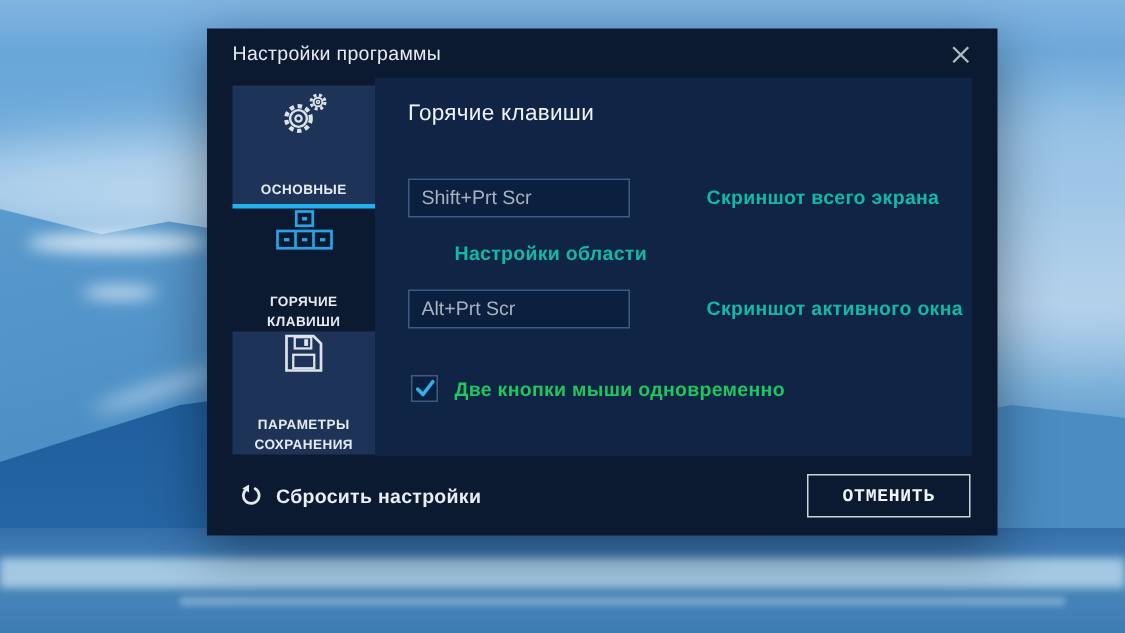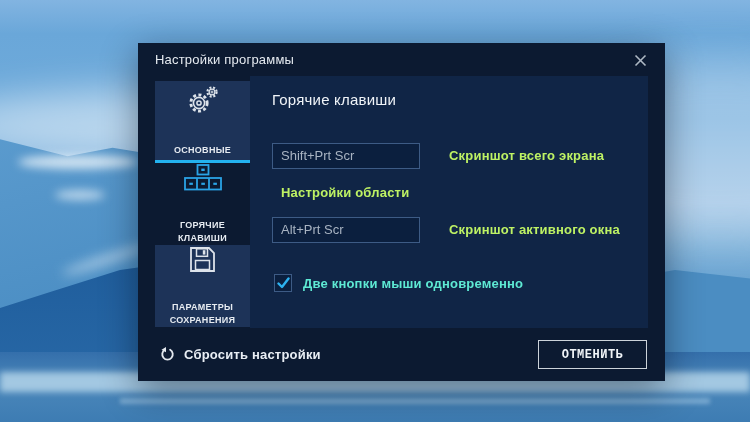--- a/index.html
+++ b/index.html
@@ -24,21 +24,21 @@
   .mtn-dark { position:absolute; inset:0; background:linear-gradient(180deg,#2b67a4 0%,#1f5d9c 60%,#2a6ba9 100%);
     clip-path:polygon(0 73%, 7% 69%, 16% 64%, 26% 61.5%, 36% 64%, 46% 69%, 55% 75%, 66% 82%, 80% 87%, 100% 90%, 100% 100%, 0 100%); }
   .water { position:absolute; left:0; right:0; top:352px; height:70px;
     background:linear-gradient(180deg,#346fab,#4b87ba 45%,#3d7cb3 100%); }
   .water-light { position:absolute; left:0; right:0; top:372px; height:20px;
     background:rgba(185,216,236,.8); filter:blur(3px); }
   .water-light2 { position:absolute; left:120px; right:40px; top:398px; height:6px;
     background:rgba(170,206,231,.5); filter:blur(2px); }
 
   
-  .dialog { position:absolute; left:138px; top:43px; width:527px; height:338px;
+  .dialog { position:absolute; left:138px; top:19px; width:527px; height:338px;
     background:#0c1a31; box-shadow:0 10px 34px rgba(0,10,25,.45); }
 
   .title-bar { position:absolute; left:0; top:0; right:0; height:33px; }
   .title-text { position:absolute; left:17px; top:9px; font-size:13px; color:#e6ebf1; letter-spacing:.2px; }
   .close-btn { position:absolute; right:16px; top:8px; width:18px; height:18px; cursor:pointer;
     display:flex; align-items:center; justify-content:center; }
 
   
   .tabs { position:absolute; left:17px; top:38px; width:95px; }
   .tab { width:95px; display:flex; flex-direction:column; align-items:center; justify-content:center; cursor:pointer;gap:21px; }
@@ -52,25 +52,25 @@
     text-align:center; line-height:1.4; letter-spacing:.3px; }
   .tab-icon { display:flex; align-items:center; justify-content:center; }
 
   
   .panel { position:absolute; left:112px; top:33px; width:398px; height:252px; background:#102546; }
   .panel-heading { position:absolute; left:22px; top:15px; font-size:15px; color:#f0f4f8; letter-spacing:.2px; }
   .rows { position:absolute; left:22px; top:66px; }
   .hk-row { display:flex; align-items:center; margin-bottom:10px; height:27px;gap:20px; }
   .hk-input { width:148px; height:26px; background:#0b1f3e; border:1px solid #3d5b85;
     color:#a8b3c2; font-size:13px; padding:0 8px; font-family:"Liberation Sans","DejaVu Sans",sans-serif; outline:none; }
-  .hk-label { margin-left:9px; font-size:13px; font-weight:bold; color:#bef264; letter-spacing:.2px; }
+  .hk-label { margin-left:31px; font-size:13px; font-weight:bold; color:#14b8a6; letter-spacing:.2px; }
   .check-row { position:absolute; left:24px; top:198px; display:flex; align-items:center; cursor:pointer; }
   .checkbox { width:18px; height:18px; background:#0b1f3e; border:1px solid #3d5b85;
     display:flex; align-items:center; justify-content:center; }
-  .check-label { margin-left:11px; font-size:13px; font-weight:bold; color:#5eead4; letter-spacing:.2px; }
+  .check-label { margin-left:11px; font-size:13px; font-weight:bold; color:#22c55e; letter-spacing:.2px; }
 
   
   .footer { position:absolute; left:0; top:285px; right:0; height:53px; display:flex; align-items:center;border-radius:21px; }
   .reset-group { display:flex; align-items:center; margin-left:22px; cursor:pointer; }
   .reset-label { margin-left:9px; font-size:13px; font-weight:bold; color:#e9eef4; letter-spacing:.2px; }
   .footer-buttons { margin-left:auto; margin-right:18px; display:flex; align-items:center; }
   .btn { height:29px; display:flex; align-items:center; justify-content:center;
     font-size:12px; font-weight:bold; letter-spacing:.5px; cursor:pointer;
     font-family:Liberation Mono, monospace; }
   .btn-cancel { width:109px; background:transparent; border:1px solid #ccd3da; color:#f0f4f8; }

